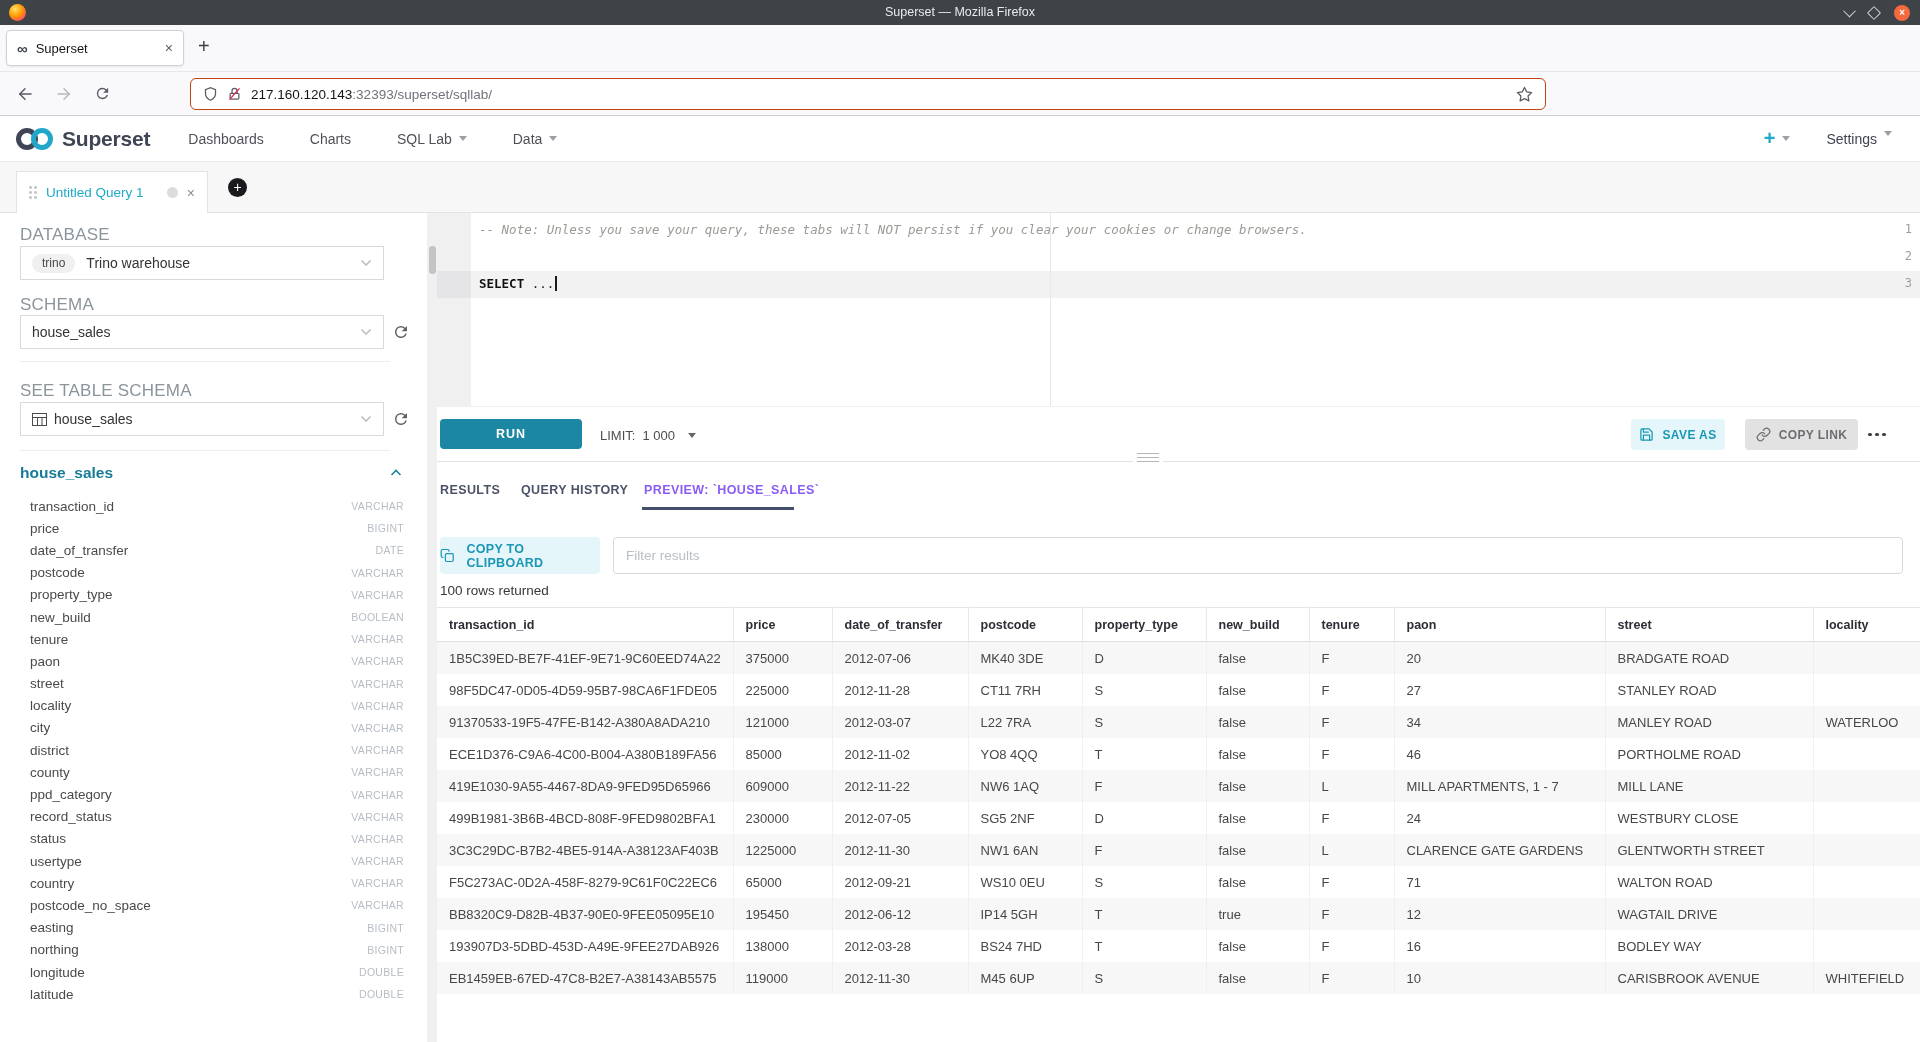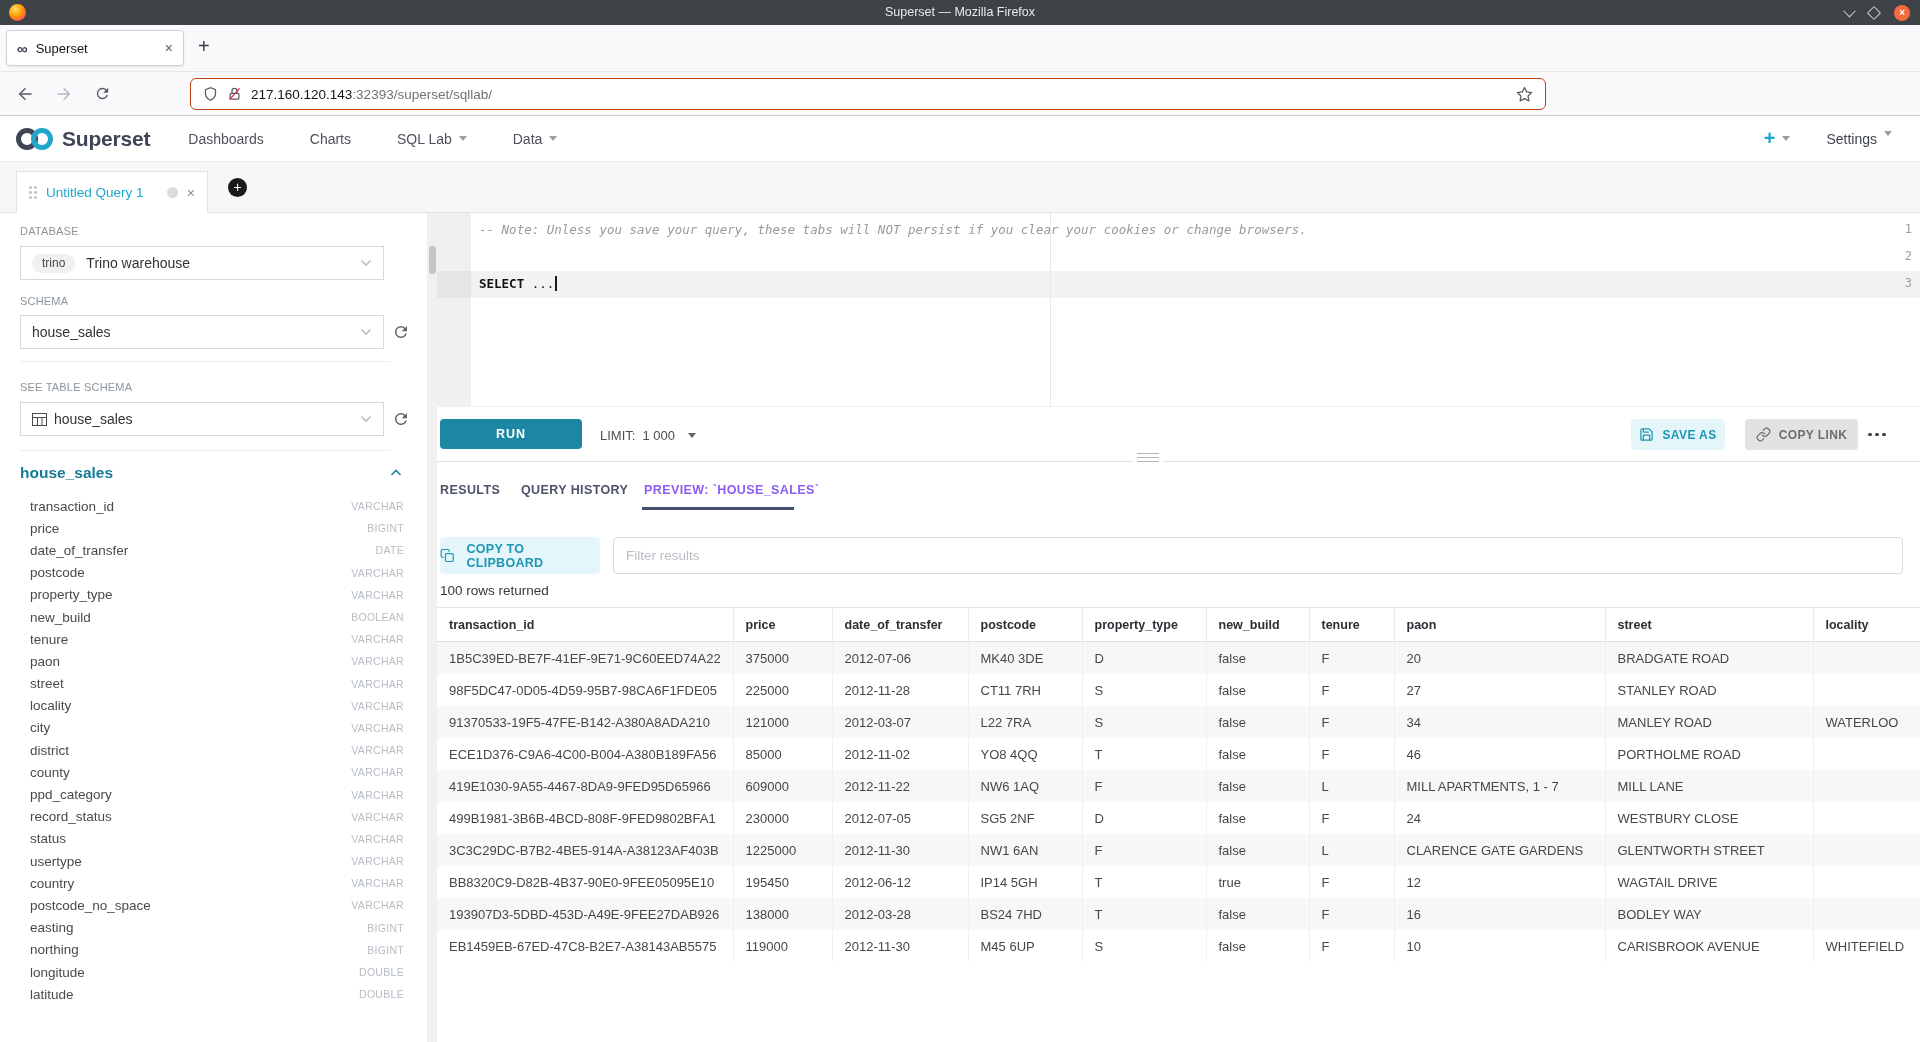--- a/index.html
+++ b/index.html
@@ -92,21 +92,21 @@
   #qtab-title{font-size:13.5px;color:#1ea9ca;flex:1;white-space:nowrap;}
   #qtab-dot{width:11px;height:11px;border-radius:50%;background:#dcdcdf;}
   #qtab-close{color:#8a8a92;font-size:14px;}
   #qtab-close::before{content:"×";}
   #qtab-add{position:absolute;left:228px;top:16px;width:19px;height:19px;border-radius:50%;
     background:#1a1a1e;color:#fff;font-size:14px;line-height:18px;text-align:center;}
   #qtab-add::before{content:"+";}
 
   
   #sidebar{left:0;top:213px;width:427px;height:829px;background:#fff;}
-  .sec-label{position:absolute;left:20px;font-size:11px;color:#8b959c;letter-spacing:.2px;}
+  .sec-label{position:absolute;left:20px;font-size:17px;color:#8b959c;letter-spacing:.2px;}
   .select{position:absolute;left:20px;width:364px;height:34px;border:1px solid #d9d9d9;border-radius:0;
     background:#fff;display:flex;align-items:center;padding:0 11px;box-sizing:border-box;}
   .pill{background:#f0f0f0;border-radius:11px;padding:2.5px 10px;font-size:12px;color:#4a4a4a;margin-right:11px;}
   .sel-val{font-size:14px;color:#333;display:flex;align-items:center;gap:7px;}
   .sel-chev{margin-left:auto;}
   .refresh{position:absolute;left:392px;}
   .sb-divider{position:absolute;left:20px;width:370px;height:1px;background:#ededed;}
   #tbl-head{position:absolute;left:20px;top:251px;width:382px;display:flex;align-items:center;}
   #tbl-name{font-size:15.5px;font-weight:bold;color:#177b96;flex:1;}
   #sidebar-columns{position:absolute;left:20px;top:282px;width:384px;}
@@ -652,20 +652,32 @@
           <td>2012-11-30</td>
           <td>NW1 6AN</td>
           <td>F</td>
           <td>false</td>
           <td>L</td>
           <td>CLARENCE GATE GARDENS</td>
           <td>GLENTWORTH STREET</td>
           <td></td>
         </tr>
         <tr>
+          <td>F5C273AC-0D2A-458F-8279-9C61F0C22EC6</td>
+          <td>65000</td>
+          <td>2012-09-21</td>
+          <td>WS10 0EU</td>
+          <td>S</td>
+          <td>false</td>
+          <td>F</td>
+          <td>71</td>
+          <td>WALTON ROAD</td>
+          <td></td>
+        </tr>
+        <tr>
           <td>BB8320C9-D82B-4B37-90E0-9FEE05095E10</td>
           <td>195450</td>
           <td>2012-06-12</td>
           <td>IP14 5GH</td>
           <td>T</td>
           <td>true</td>
           <td>F</td>
           <td>12</td>
           <td>WAGTAIL DRIVE</td>
           <td></td>

